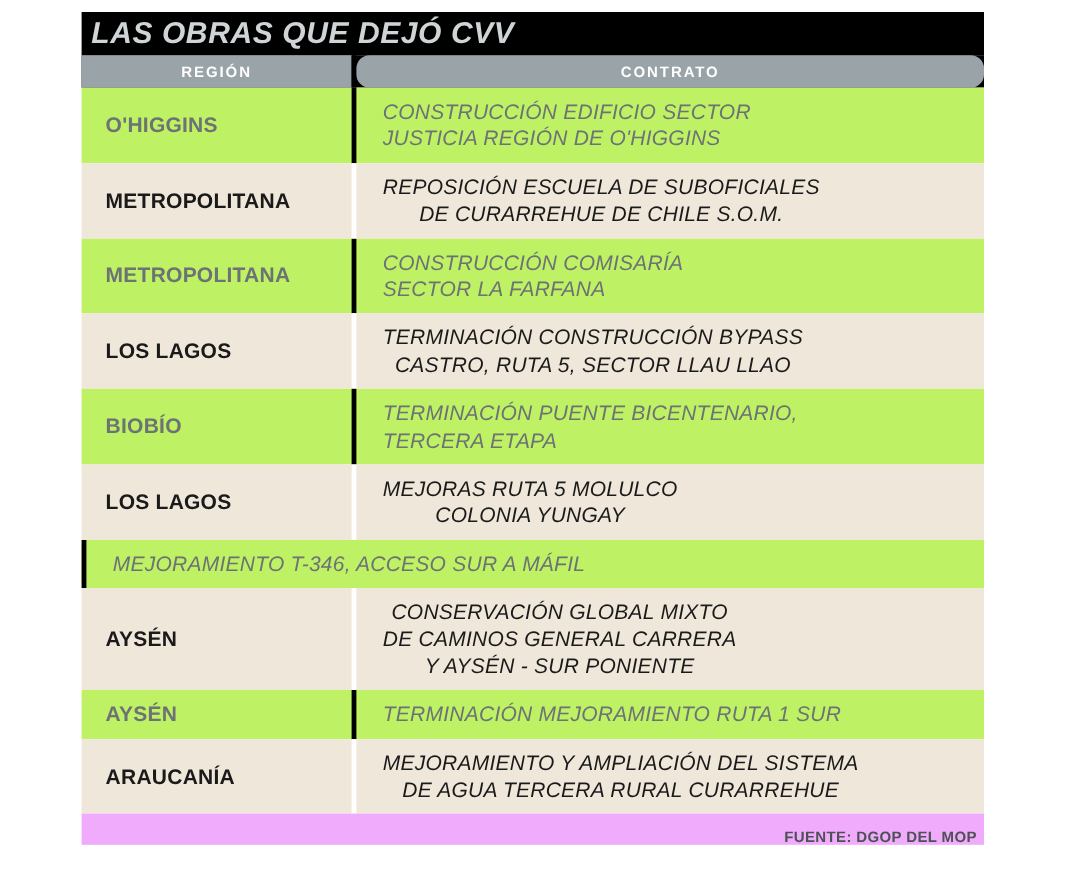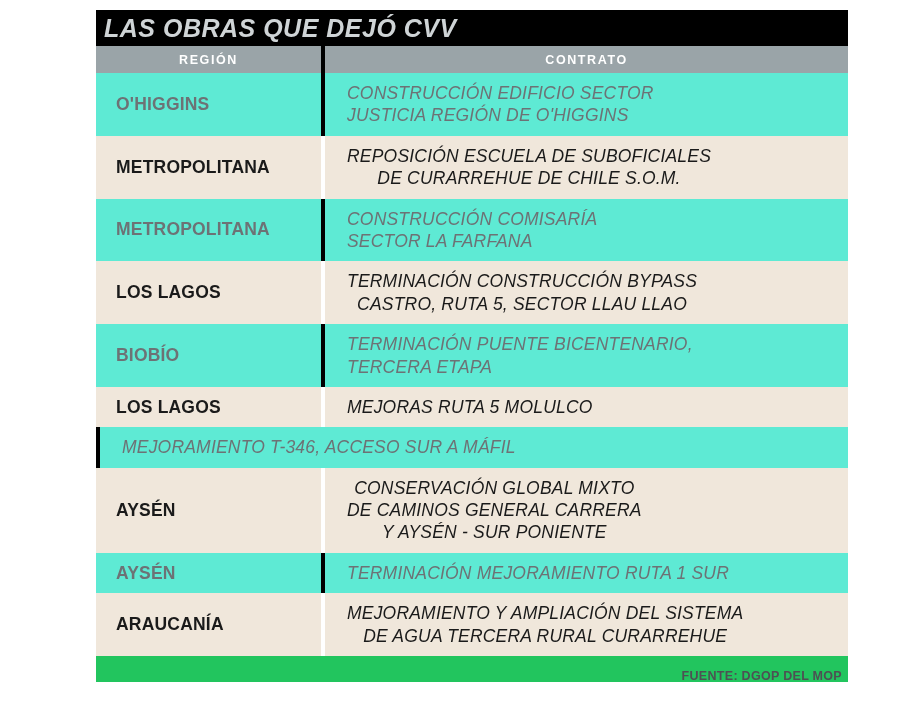--- a/index.html
+++ b/index.html
@@ -11,21 +11,20 @@
     width: 900px;
     height: 727px;
     font-family: "Liberation Sans", sans-serif;
     overflow: hidden;
   }
   .table-wrap {
     position: absolute;
     left: 68px;
     top: 10px;
     width: 752px;
-    margin-left: 28px;
   }
   .title-bar {
     background: #000000;
     height: 36px;
     display: flex;
     align-items: center;
     padding-left: 8px;
     box-sizing: border-box;
   }
   .title-bar .title {
@@ -47,21 +46,21 @@
     color: #ffffff;
     font-size: 12.5px;
     font-weight: bold;
     letter-spacing: 1.6px;
     display: flex;
     align-items: center;
     justify-content: center;
     box-sizing: border-box;
   }
   .col-region { width: 225px; }
-  .col-contrato { width: 523px; }
+  .col-contrato { width: 523px; border-radius: 11px; }
   .head-gap { width: 4px; background: #000; }
 
   .data-row {
     display: flex;
     box-sizing: border-box;
   }
   .data-row .cell {
     box-sizing: border-box;
     padding: 9px 0 9px 0;
     display: flex;
@@ -79,41 +78,41 @@
     padding-left: 22px;
     font-size: 17.5px;
     letter-spacing: 0.2px;
     line-height: 1.28;
   }
   .gap {
     width: 4px;
   }
   
   .row-dark {
-    background: #5eead4;
+    background: #bef264;
   }
   .row-dark .cell.region,
   .row-dark .cell.contrato {
     color: #6d7275;
   }
   .row-dark .gap { background: #000000; }
 
   
   .row-light {
     background: #f0e7db;
   }
   .row-light .cell.region,
   .row-light .cell.contrato {
     color: #1a1a1a;
     text-align: center;
   }
   .row-light .gap { background: #ffffff; }
 
   .source-bar {
-    background: #22c55e;
+    background: #f0abfc;
     height: 26px;
     position: relative;
   }
   .source-text {
     position: absolute;
     right: 6px;
     bottom: -1px;
     color: #4d5153;
     font-size: 12.5px;
     font-weight: bold;
@@ -186,20 +185,21 @@
             <span class="line2">TERCERA ETAPA</span>
           </div>
         </div>
       </div>
       <div class="data-row row-light">
         <div class="cell region">LOS LAGOS</div>
         <div class="gap"></div>
         <div class="cell contrato">
           <div>
             <span class="line2">MEJORAS RUTA 5 MOLULCO</span>
+            <span class="line2">COLONIA YUNGAY</span>
           </div>
         </div>
       </div>
       <div class="data-row row-dark">
         <div class="gap"></div>
         <div class="cell contrato">
           <div>
             <span class="line2">MEJORAMIENTO T-346, ACCESO SUR A MÁFIL</span>
           </div>
         </div>

